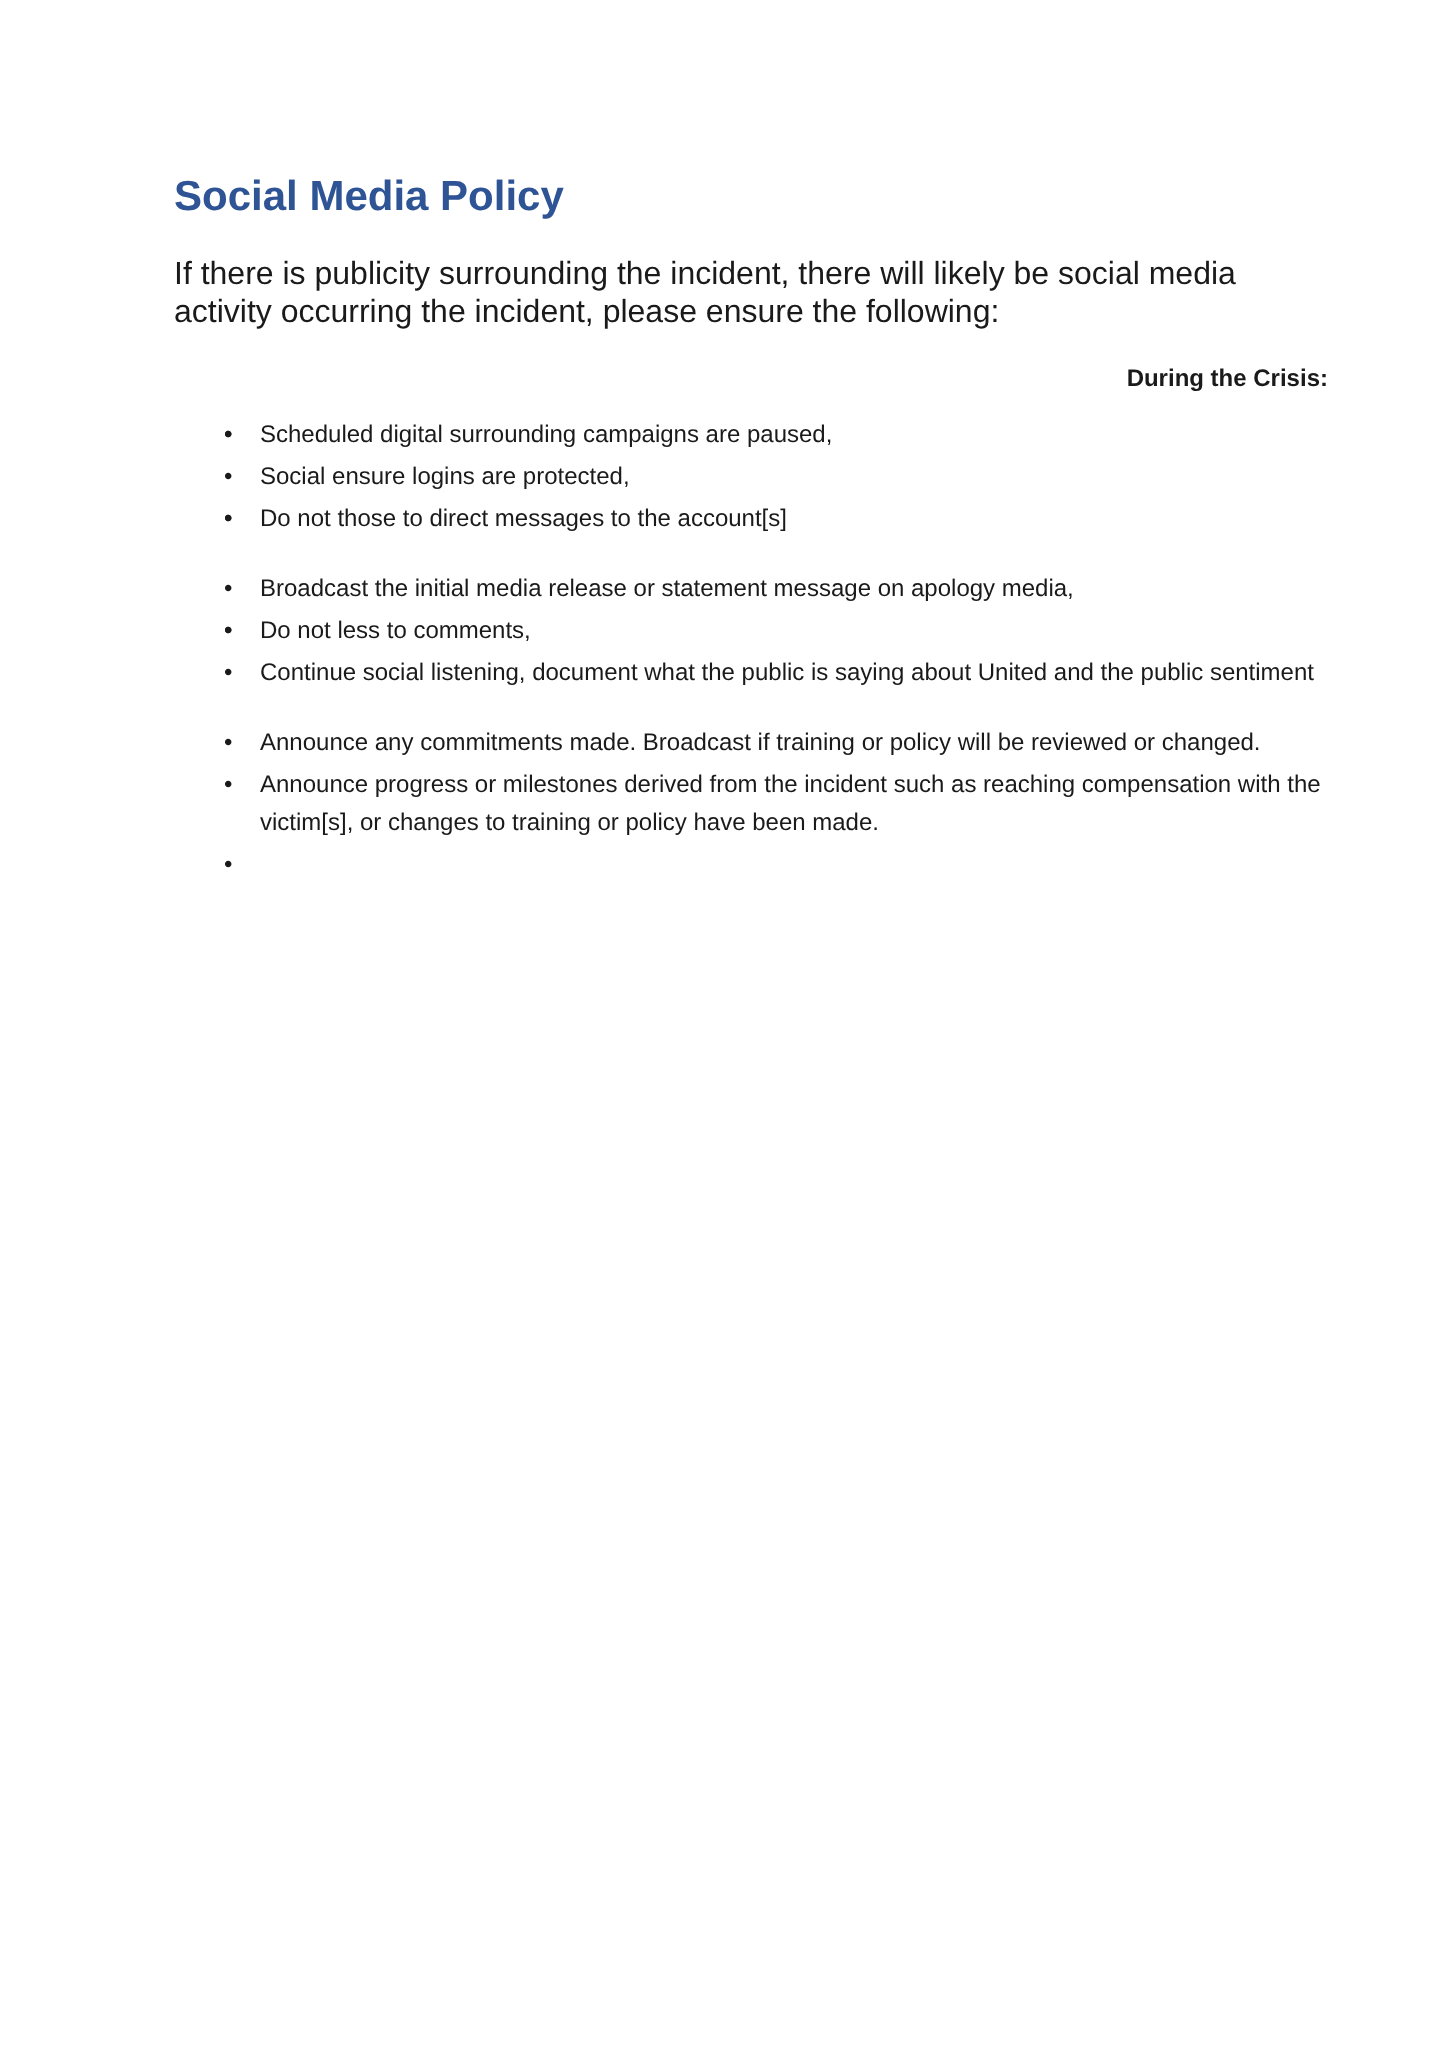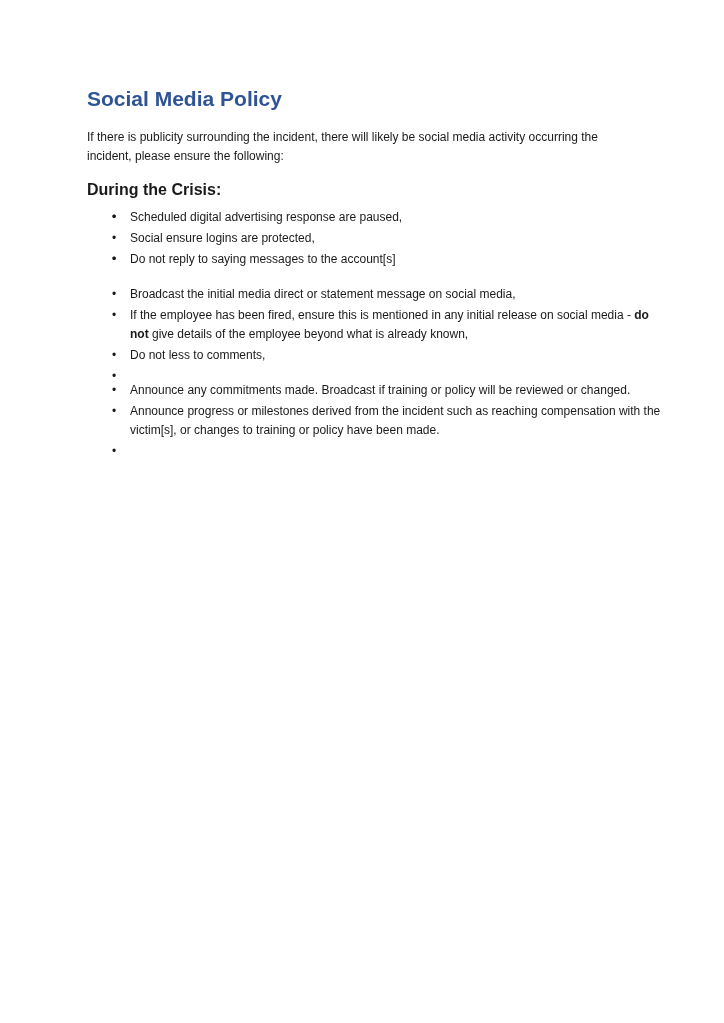--- a/index.html
+++ b/index.html
@@ -20,29 +20,30 @@
   }
   .title {
     margin: 0 0 16px 0;
     font-size: 21px;
     line-height: 26px;
     font-weight: 700;
     color: #2F5496;
   }
   .intro {
     margin: 0 0 14px 0;
-    font-size: 12px;
+    font-size: 16px;
     line-height: 19px;
     max-width: 556px;
   }
   .section-heading {
     margin: 8px 0 9px 0;
-    font-size: 16px;
+    font-size: 12px;
     line-height: 19px;
     font-weight: 700;
+    text-align: right;
   }
   .bullet-list {
     list-style: none;
     margin: 0 0 16px 0;
     padding: 0;
   }
   .bullet-list li {
     position: relative;
     padding-left: 43px;
     font-size: 12px;
@@ -67,33 +68,33 @@
 <body>
 
 <div class="page" style="color: rgb(26, 26, 26); background: rgb(255, 255, 255);">
   <h1 class="title" style="color: rgb(47, 84, 150);">Social Media Policy</h1>
   <p class="intro">If there is publicity surrounding the incident, there will likely be social media activity occurring the incident, please ensure the following:</p>
   <div id="sections">
   <section class="section">
     <h2 class="section-heading">During the Crisis:</h2>
     <ul class="bullet-list">
           <li><span class="bullet">•</span></li>
-          <li><span class="bullet">•</span><span class="li-text">Scheduled digital advertising response are paused,</span></li>
+          <li><span class="bullet">•</span><span class="li-text">Scheduled digital surrounding campaigns are paused,</span></li>
           <li><span class="bullet">•</span><span class="li-text">Social ensure logins are protected,</span></li>
           <li><span class="bullet">•</span></li>
-          <li><span class="bullet">•</span><span class="li-text">Do not reply to saying messages to the account[s]</span></li>
+          <li><span class="bullet">•</span><span class="li-text">Do not those to direct messages to the account[s]</span></li>
         </ul>
   </section>
 
   <section class="section">
     <ul class="bullet-list">
-          <li><span class="bullet">•</span><span class="li-text">Broadcast the initial media direct or statement message on social media,</span></li>
-          <li><span class="bullet">•</span><span class="li-text">If the employee has been fired, ensure this is mentioned in any initial release on social media - <strong>do not</strong> give details of the employee beyond what is already known,</span></li>
+          <li><span class="bullet">•</span><span class="li-text">Broadcast the initial media release or statement message on apology media,</span></li>
+          <li><span class="bullet">•</span></li>
           <li><span class="bullet">•</span><span class="li-text">Do not less to comments,</span></li>
-          <li><span class="bullet">•</span></li>
+          <li><span class="bullet">•</span><span class="li-text">Continue social listening, document what the public is saying about United and the public sentiment</span></li>
         </ul>
   </section>
 
   <section class="section">
     <ul class="bullet-list">
           <li><span class="bullet">•</span><span class="li-text">Announce any commitments made. Broadcast if training or policy will be reviewed or changed.</span></li>
           <li><span class="bullet">•</span><span class="li-text">Announce progress or milestones derived from the incident such as reaching compensation with the victim[s], or changes to training or policy have been made.</span></li>
           <li><span class="bullet">•</span></li>
         </ul>
   </section>

